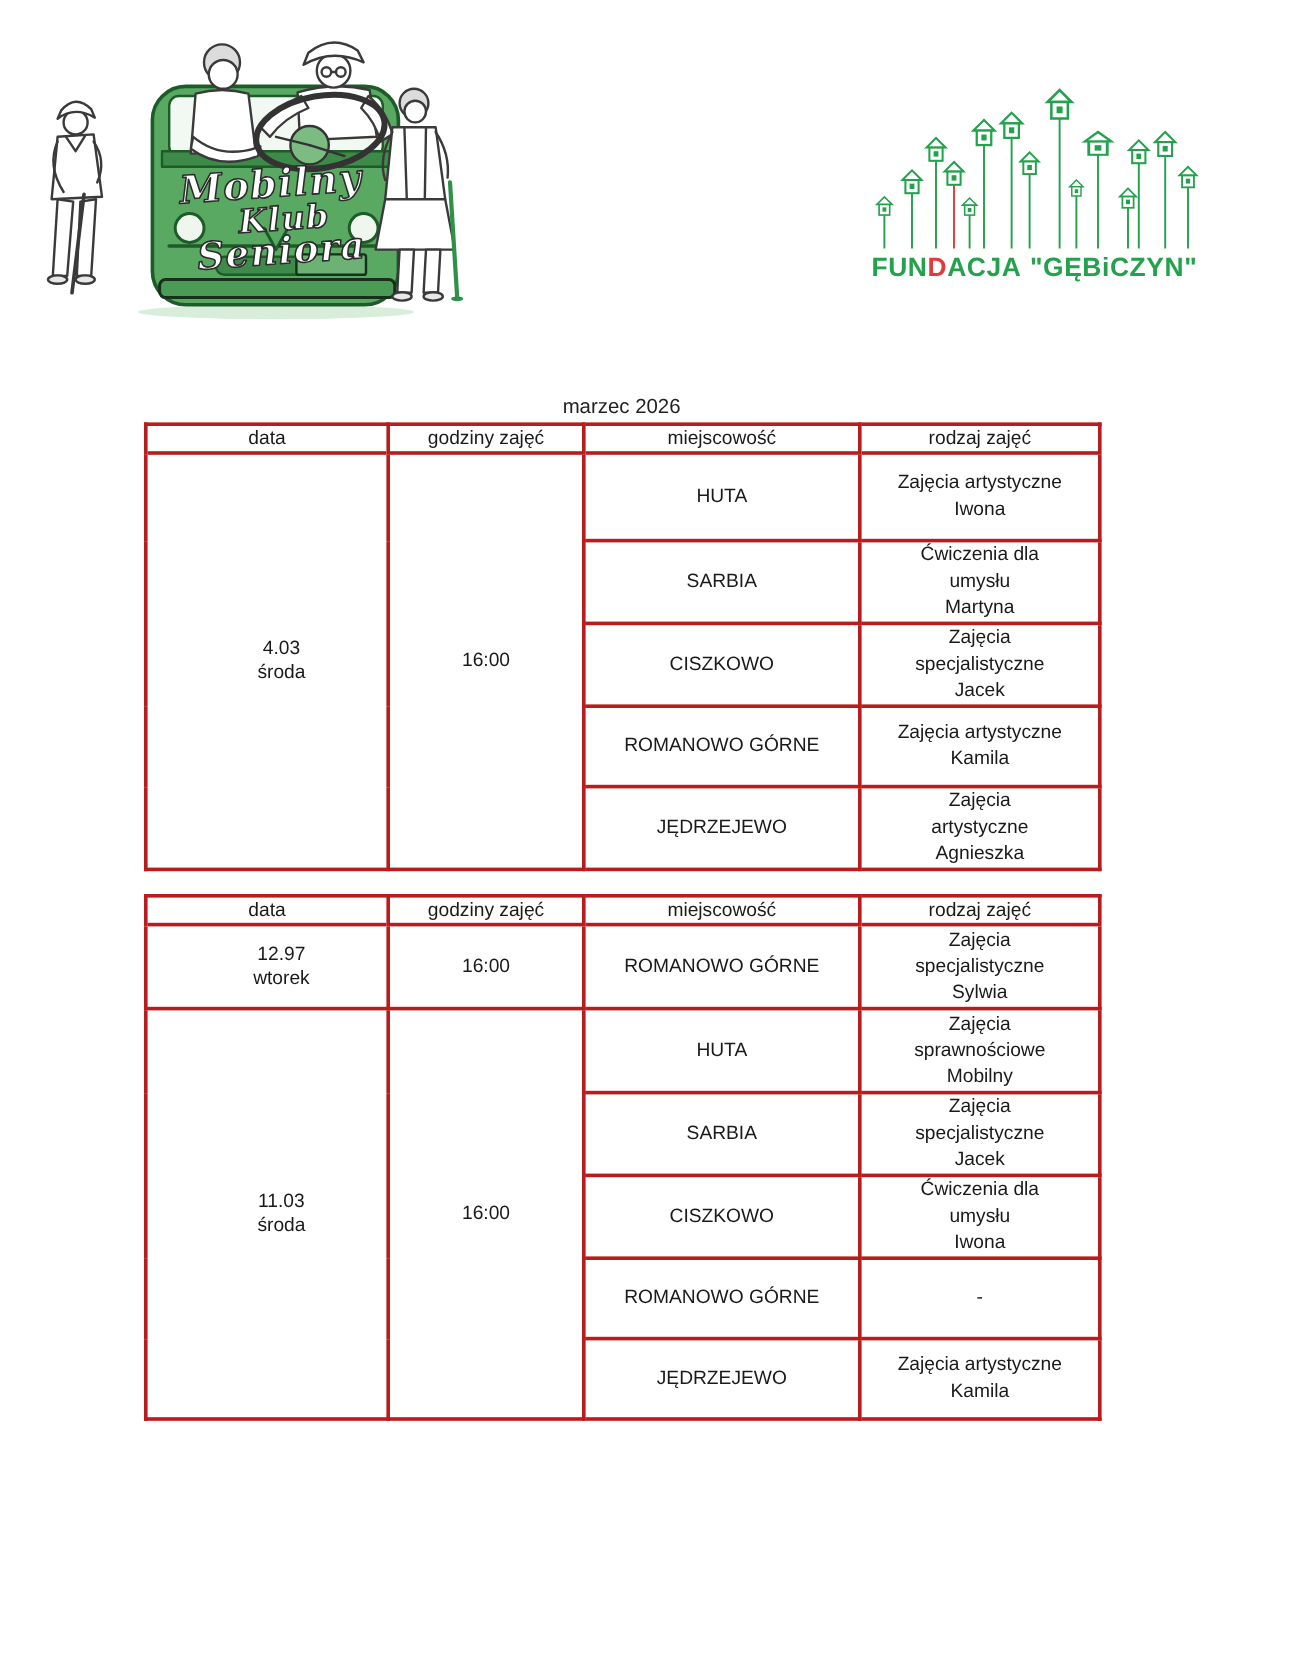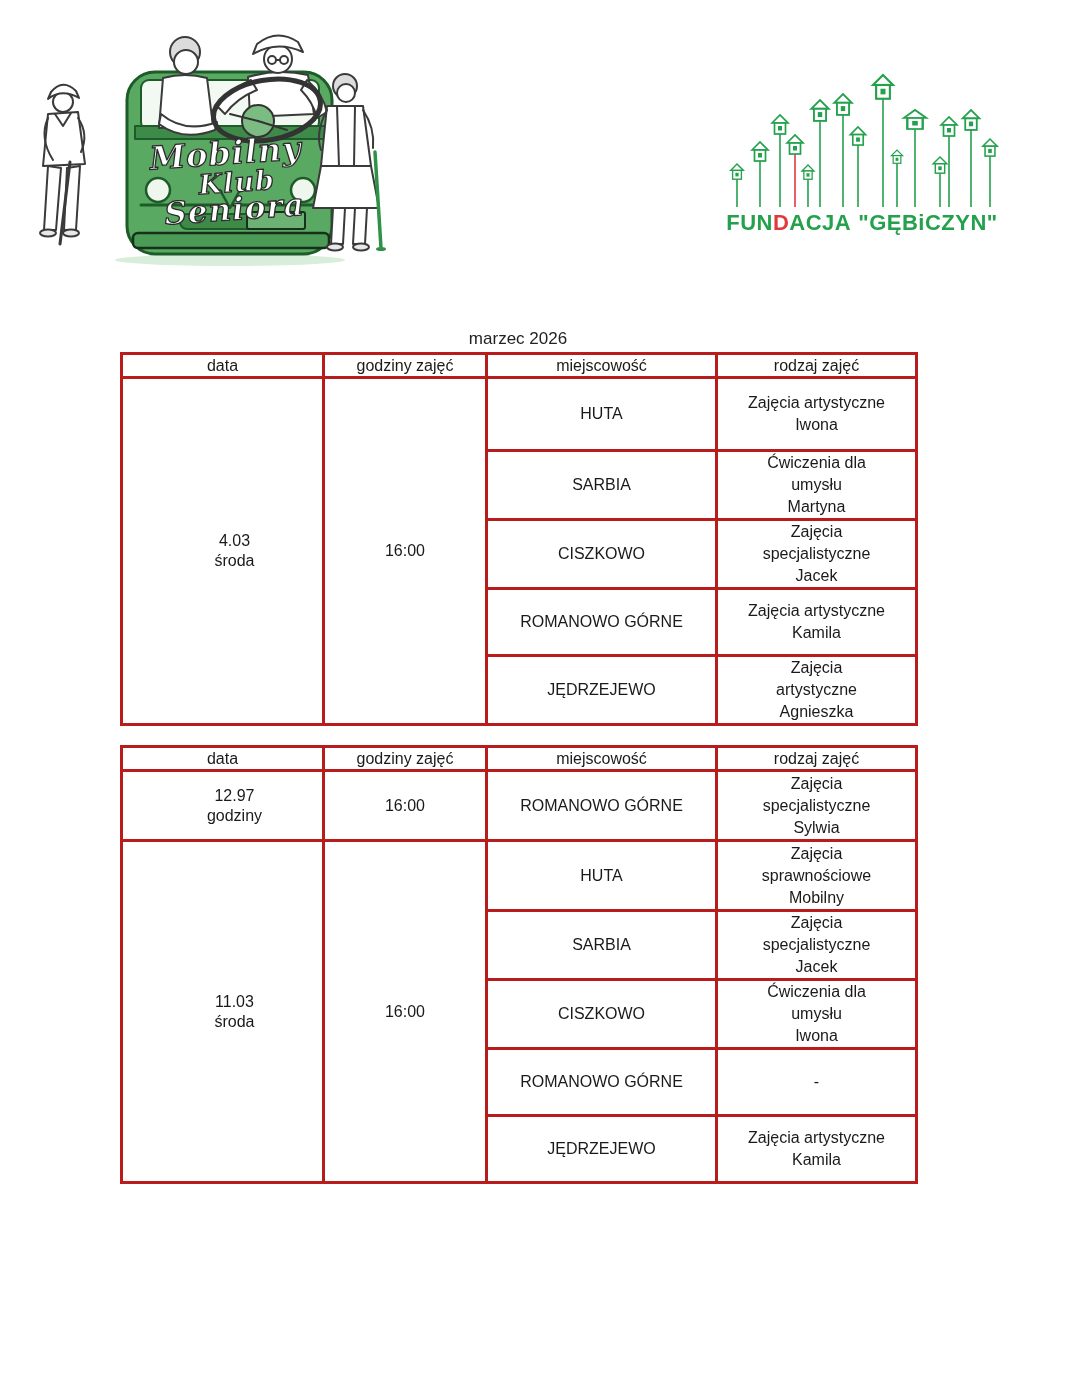--- a/index.html
+++ b/index.html
@@ -253,21 +253,21 @@
   <tbody>
       <tr class="hdr">
     <td>data</td>
     <td>godziny zajęć</td>
     <td>miejscowość</td>
     <td>rodzaj zajęć</td>
   </tr>
   <tr style="height:70px">
     <td class="datecell">
       <div>12.97</div>
-      <div>godziny</div>
+      <div>wtorek</div>
     </td>
     <td>16:00</td>
     <td>ROMANOWO GÓRNE</td>
     <td class="act">
       <div>Zajęcia</div>
       <div>specjalistyczne</div>
       <div>Sylwia</div>
     </td>
   </tr>
   <tr style="height:70px">

